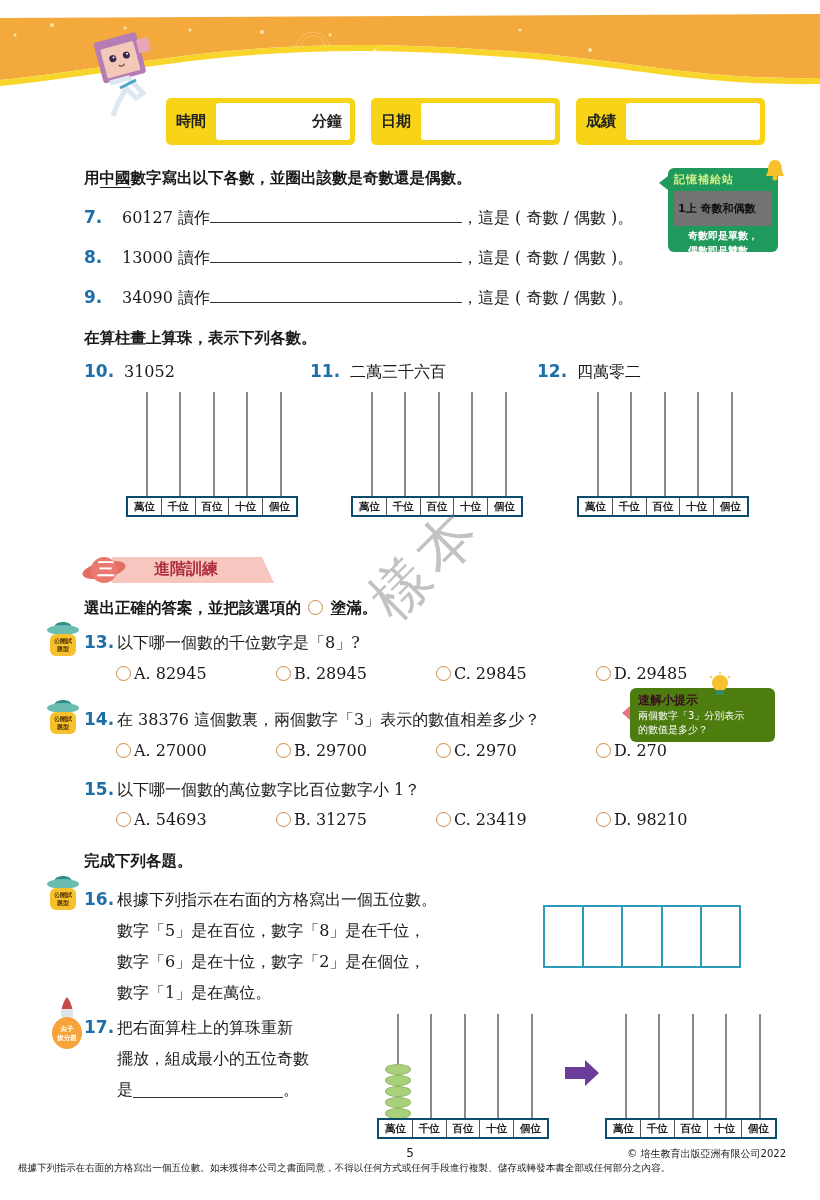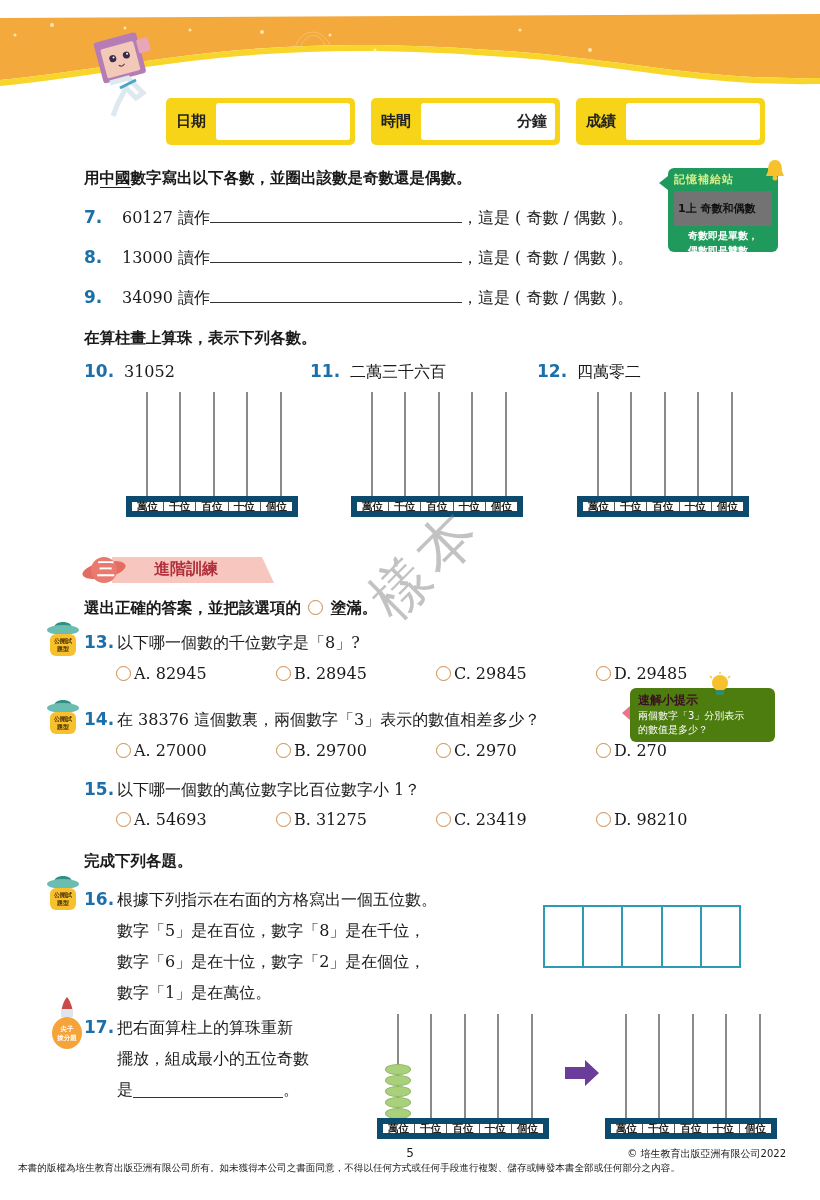--- a/index.html
+++ b/index.html
@@ -27,21 +27,21 @@
   .memo { position: absolute; left: 668px; top: 168px; width: 110px; height: 84px; background: #1f9a5c; border-radius: 6px; padding: 4px 6px; }
   .memo:before { content: ""; position: absolute; left: -9px; top: 8px; border-top: 7px solid transparent; border-bottom: 7px solid transparent; border-right: 9px solid #1f9a5c; }
   .memo-title { font-family: "DejaVu Sans", sans-serif; font-weight: bold; color: #d7ee8a; font-size: 11px; letter-spacing: 1px; }
   .memo-tag { background: #737373; color: #111; font-family: "DejaVu Sans", sans-serif; font-weight: bold; font-size: 11px; padding: 10px 4px; margin-top: 4px; }
   .memo-body { font-family: "DejaVu Sans", sans-serif; font-weight: bold; font-size: 10px; color: #fff; line-height: 15px; margin-top: 2px; text-align: center; }
   .bell { position: absolute; right: -8px; top: -10px; width: 22px; height: 24px; }
 
   
   .abacus { position: absolute; width: 172px; height: 125px; }
   .abacus .rod { position: absolute; width: 2px; background: #8a8a8a; top: 0; bottom: 20px; }
-  .abacus .base { position: absolute; left: 0; bottom: 0; width: 172px; height: 21px; display: flex; border: 6px solid #0c4a6e; background: #fff; margin-top: 48px; }
+  .abacus .base { position: absolute; left: 0; bottom: 0; width: 172px; height: 21px; display: flex; border: 2px solid #0c4a6e; background: #fff; margin-top: 48px; }
   .abacus .cell { flex: 1; border-right: 1px solid #555; font-family: "DejaVu Sans", sans-serif; font-weight: bold; font-size: 10.5px; display: flex; align-items: center; justify-content: center; color: #222; }
   .abacus .cell:last-child { border-right: none; }
   .bead { position: absolute; width: 26px; height: 11px; background: #a9d07a; border: 1px solid #8fb865; border-radius: 50%; }
 
   
   .sec3 { position: absolute; left: 82px; top: 553px; width: 200px; height: 34px; }
 
   .opt-row { position: absolute; display: flex; font-size: 16px; }
   .opt { width: 160px; display: flex; align-items: center; gap: 3px; }
   .radio { width: 15px; height: 15px; border: 1.5px solid #c98a4a; border-radius: 50%; display: inline-block; background: #fff; }
@@ -99,26 +99,26 @@
     <circle cx="26" cy="27" r="1" fill="#fff"></circle>
       <circle cx="40" cy="27" r="1" fill="#fff"></circle>
     <path d="M29 36 Q32 39 35 36" stroke="#6a3a3a" stroke-width="1.2" fill="none"></path>
   </g>
   <path d="M22 55 L40 50 L55 65 L48 70 L38 60 L30 75 L25 88" stroke="#dde9ef" stroke-width="5" fill="none"></path>
   <path d="M32 60 L48 52" stroke="#4aa3c8" stroke-width="3"></path>
 </svg>
 
 <div class="info-row">
   <div class="info-box">
+    <span class="info-label">時間</span>
+    <span class="info-field">分鐘</span>
+  </div>
+  <div class="info-box">
     <span class="info-label">日期</span>
     <span class="info-field"></span>
-  </div>
-  <div class="info-box">
-    <span class="info-label">時間</span>
-    <span class="info-field">分鐘</span>
   </div>
   <div class="info-box">
     <span class="info-label">成績</span>
     <span class="info-field"></span>
   </div>
 </div>
 
 <div class="section-title" style="left:84px; top:168px;">
   <span>用</span><span class="underline">中國</span><span>數字寫出以下各數，並圈出該數是奇數還是偶數。</span>
 </div>
@@ -407,13 +407,13 @@
     <div class="cell">百位</div>
     <div class="cell">十位</div>
     <div class="cell">個位</div>
   </div>
 </div>
 
 <div class="watermark">樣本</div>
 
 <div class="footer-page">5</div>
 <div class="footer-copy">© 培生教育出版亞洲有限公司2022</div>
-<div class="footer-notice">本書的版權為培生教育出版亞洲有限公司所有。如未獲得本公司之書面同意，不得以任何方式或任何手段進行複製、儲存或轉發本書全部或任何部分之內容。</div>
+<div class="footer-notice">根據下列指示在右面的方格寫出一個五位數。如未獲得本公司之書面同意，不得以任何方式或任何手段進行複製、儲存或轉發本書全部或任何部分之內容。</div>
 
 </body></html>

